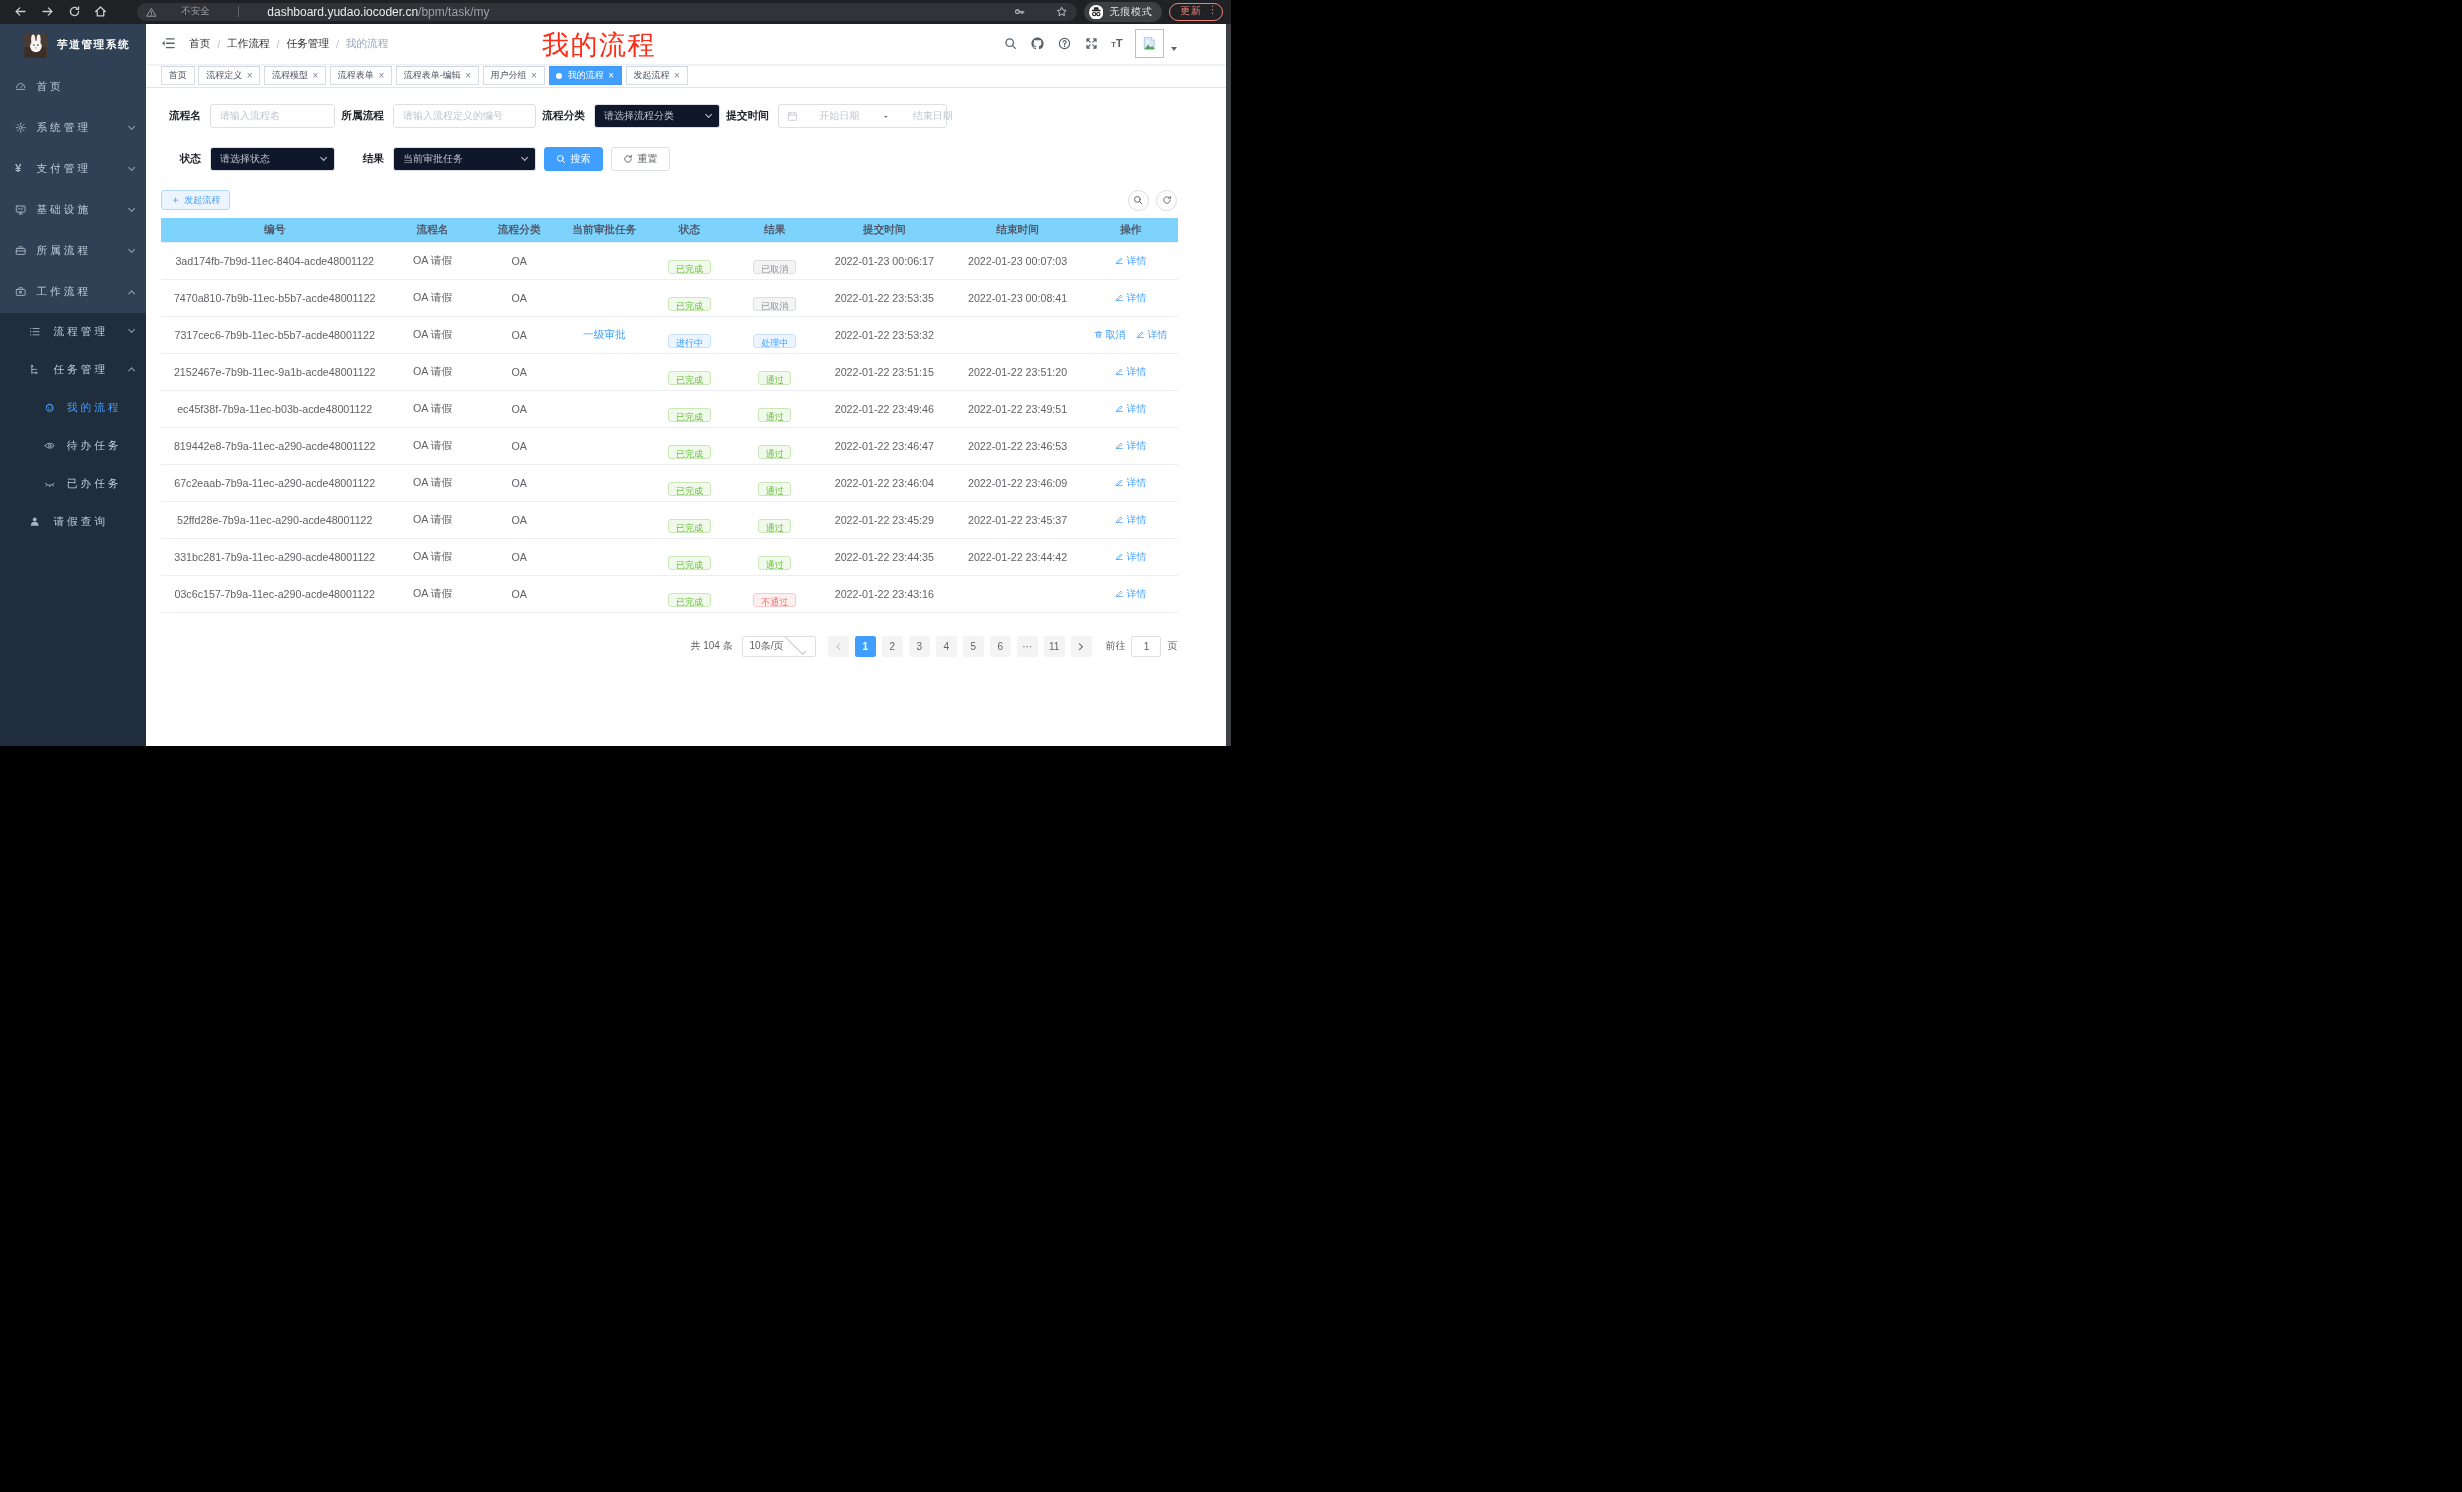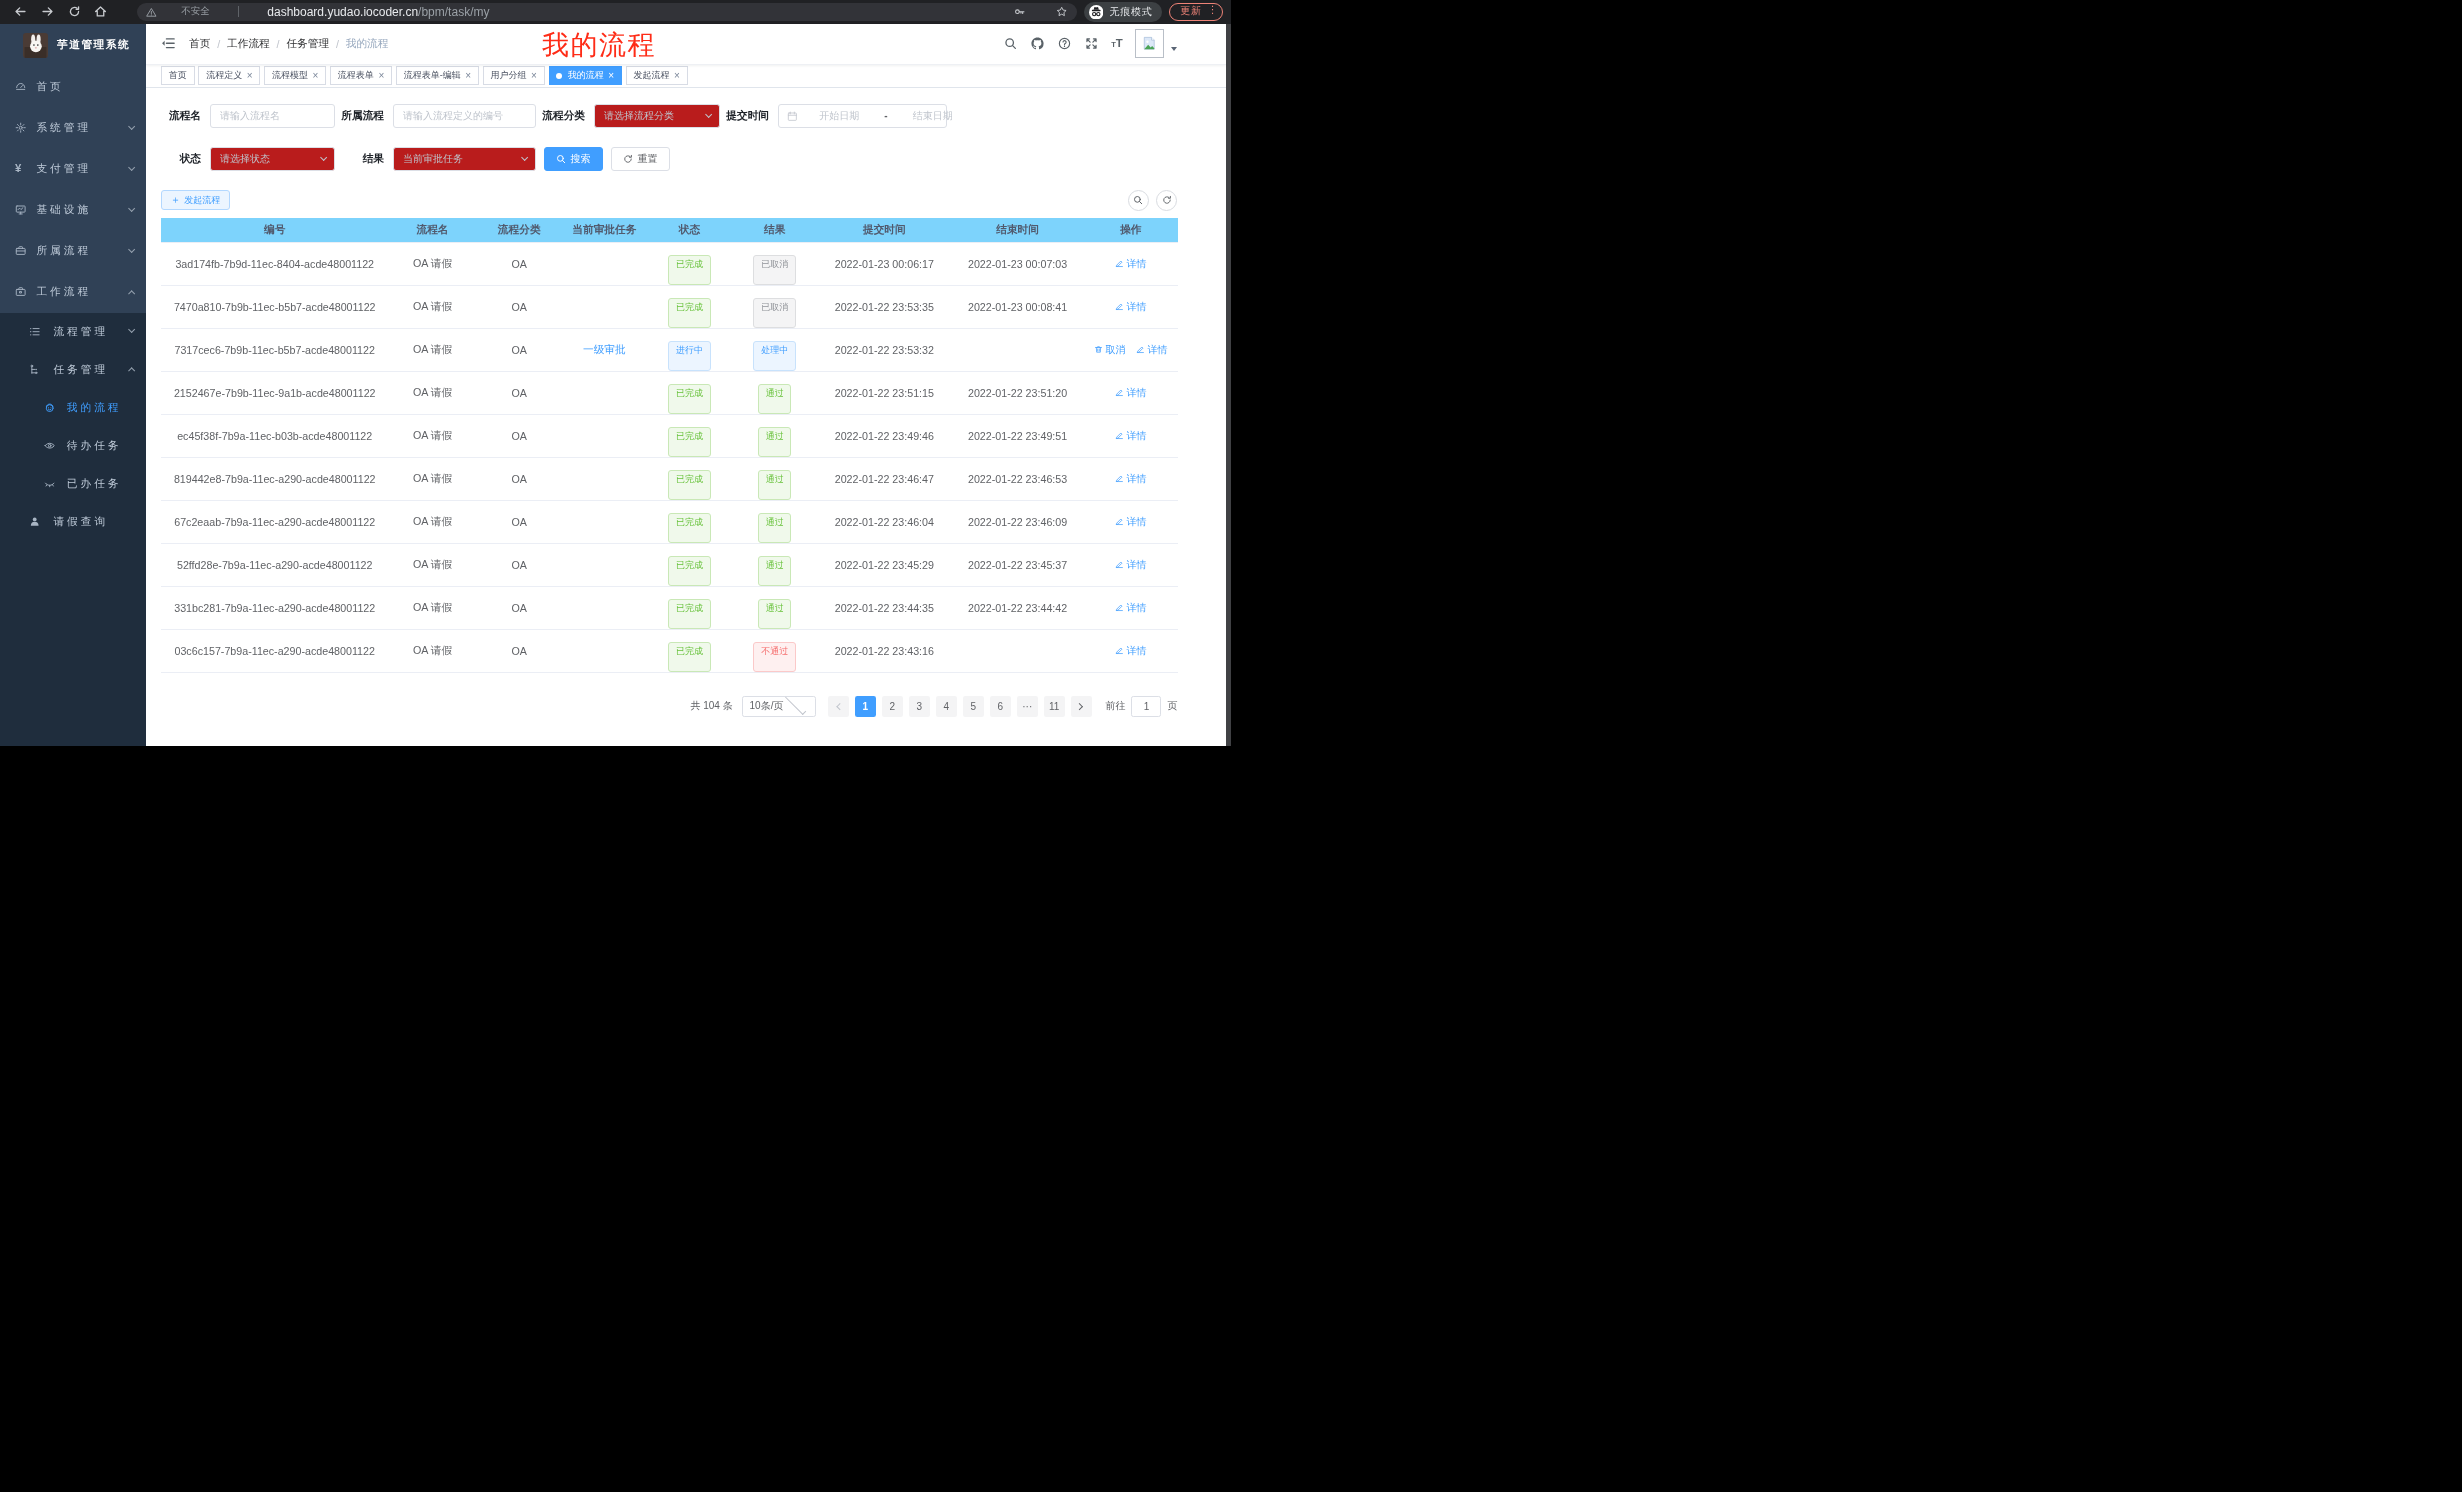--- a/index.html
+++ b/index.html
@@ -89,21 +89,21 @@
   
   .content { flex:1; padding:16px 49px 0 15px; background:#fff; overflow:hidden;}
   .f-row { display:flex; align-items:center; margin-bottom:19px; }
   .f-label { font-size:10.7px; font-weight:700; color:#1f2329; text-align:right; white-space:nowrap; flex:none;}
   .f-label.w1 { width:49px; padding-right:9px;}
   .f-label.w2 { width:58px; padding-right:9px;}
   .f-input { height:24px; border:0.8px solid #dcdfe6; border-radius:3px; padding:0 9px; font-size:10px;
              color:#606266; font-family:inherit; outline:none; flex:none;}
   .f-input::placeholder { color:#bfc4cc; }
   .sel { height:24px; border:0.8px solid #dcdfe6; border-radius:3px; padding:0 7.6px 0 9px; display:flex;
-         align-items:center; cursor:pointer; flex:none; background:#b91c1c;}
+         align-items:center; cursor:pointer; flex:none; background:#0f172a;}
   .sel .ph { font-size:10px; color:#bfc4cc; flex:1; white-space:nowrap;}
   .caret { width:5.3px; height:5.3px; border-right:1px solid #c0c4cc; border-bottom:1px solid #c0c4cc;
            transform:rotate(45deg); margin-top:-2.3px; flex:none;}
   .daterange { width:169px; height:24px; border:0.8px solid #dcdfe6; border-radius:3px; display:flex;
                align-items:center; padding:0 7.6px; flex:none; cursor:pointer; background:#fff;gap:22px;}
   .cal-ic { width:10.7px; height:10.7px; color:#c0c4cc; flex:none;}
   .cal-ic svg{width:100%;height:100%;}
   .dr-txt { font-size:10px; color:#bfc4cc; flex:1; text-align:center; white-space:nowrap;}
   .dr-dash { font-size:10px; color:#606266; padding:0 3px; font-weight:700;}
   .btn { height:24px; border-radius:3px; font-size:10px; display:inline-flex; align-items:center;
@@ -119,21 +119,21 @@
   .circ { width:21px; height:21px; border-radius:50%; border:0.8px solid #d9dce1; background:#fff; display:flex;
           align-items:center; justify-content:center; cursor:pointer;}
   .circ svg { width:10px; height:10px; color:#5f6368; }
 
   
   table { border-collapse:collapse; table-layout:fixed; width:1017px; }
   thead th { height:24px; background:#7dd3fc; font-size:10.7px; font-weight:700; color:#515a6e; text-align:center; white-space:nowrap;}
   tbody td { height:37px; border-bottom:0.8px solid #ebeef5; font-size:10.7px; color:#606266; text-align:center;
              white-space:nowrap; overflow:hidden; }
   tbody tr:first-child td { border-top:0.8px solid #ebeef5; }
-  .tag { display:inline-block; height:30px; line-height:16.7px; padding:0 6.8px; border-radius:3px; font-size:9px; border:0.8px solid transparent;margin-top:12px;}
+  .tag { display:inline-block; height:14px; line-height:16.7px; padding:0 6.8px; border-radius:3px; font-size:9px; border:0.8px solid transparent;margin-top:12px;}
   .tag-success { color:#67c23a; background:#f0f9eb; border-color:#c9e8b6; }
   .tag-info    { color:#909399; background:#f4f4f5; border-color:#dddee0; }
   .tag-primary { color:#409eff; background:#ecf5ff; border-color:#c8e2fc; }
   .tag-danger  { color:#f56c6c; background:#fef0f0; border-color:#fbc9c9; }
   .blue-link { color:#409eff; cursor:pointer; }
   .op-link { color:#409eff; font-size:10px; cursor:pointer; display:inline-flex; align-items:center; margin:0 5.3px; white-space:nowrap;}
   .op-link svg { width:9px; height:9px; margin-right:2.3px; }
 
   
   .pager { display:flex; align-items:center; justify-content:flex-end; margin-top:23px; }

